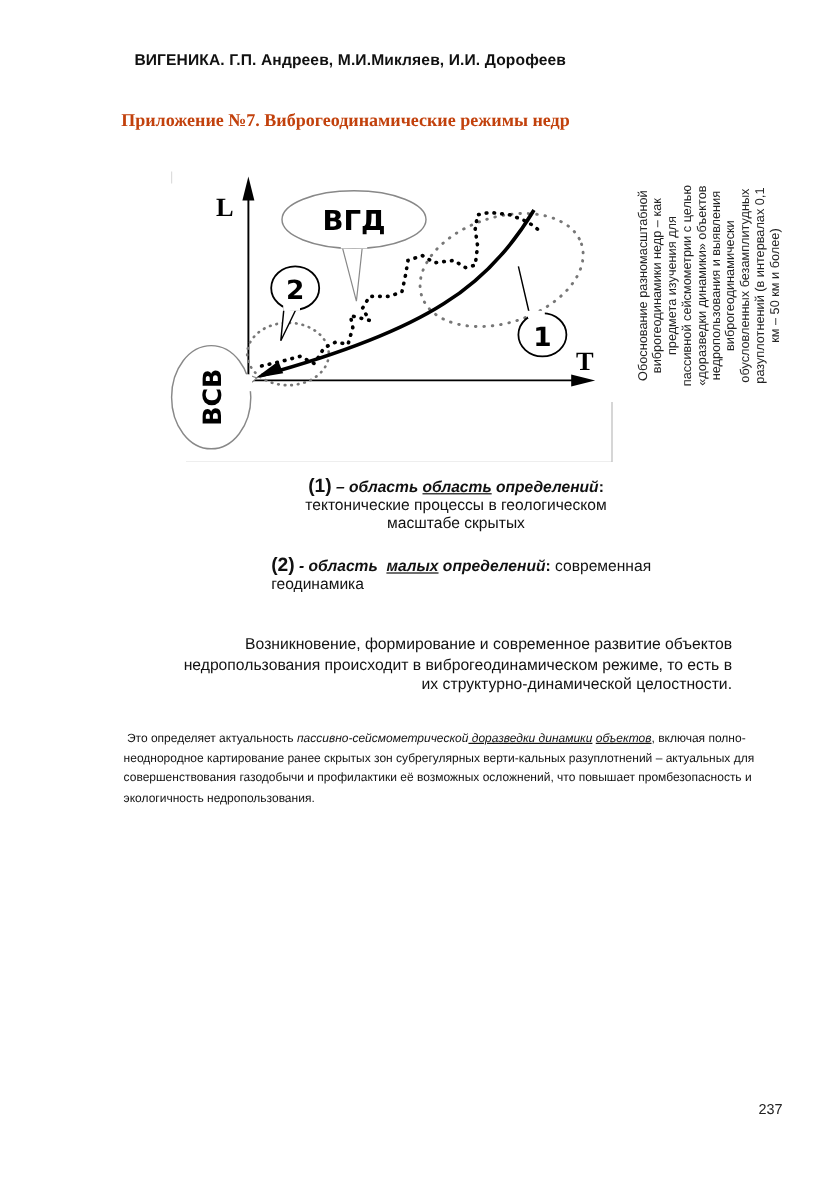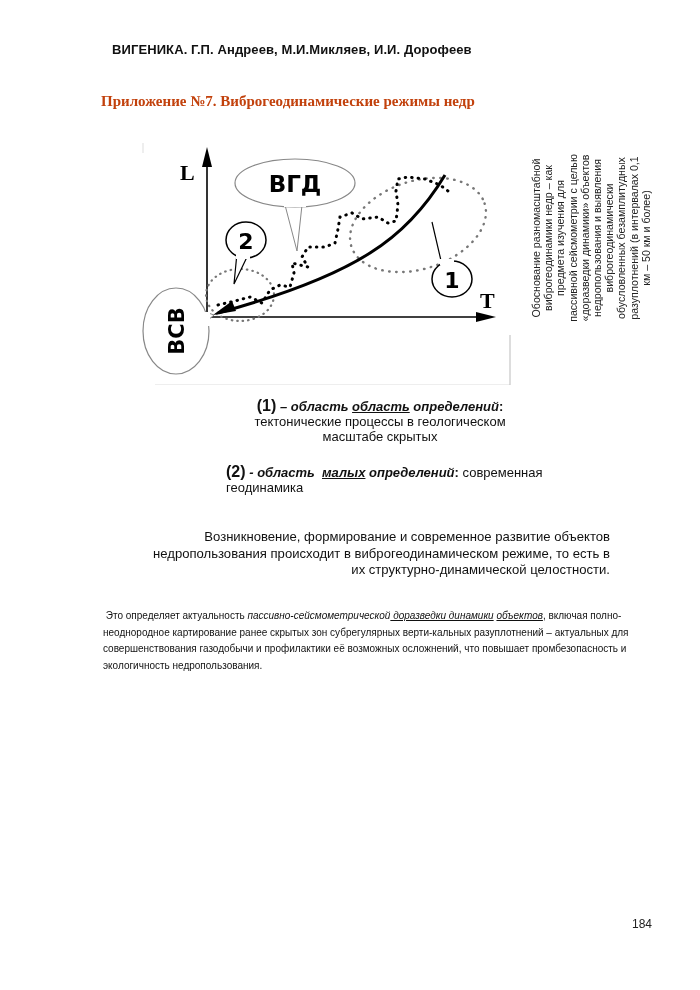--- a/index.html
+++ b/index.html
@@ -94,13 +94,13 @@
 <div class="legend2">
   <span class="num">(2)</span><span class="em"> - </span><span class="em" style="white-space:pre">область  </span><span class="em u">малых</span><span class="em"> определений</span><span style="font-weight:bold">:</span><span> современная геодинамика</span>
 </div>
 
 <div class="para1">Возникновение, формирование и современное развитие объектов недропользования происходит в виброгеодинамическом режиме, то есть в их структурно-динамической целостности.</div>
 
 <div class="para2">
   <span style="white-space:pre-wrap"> Это определяет актуальность </span><span class="it">пассивно-сейсмометрической</span><span class="it u"> доразведки динамики</span><span> </span><span class="it u">объектов</span><span>, включая полно-неоднородное картирование  ранее скрытых зон субрегулярных верти-кальных разуплотнений – актуальных для совершенствования газодобычи и профилактики её возможных осложнений, что повышает промбезопасность и экологичность недропользования.</span>
 </div>
 
-<div class="page-num">184</div>
+<div class="page-num">237</div>
 
 </body></html>

